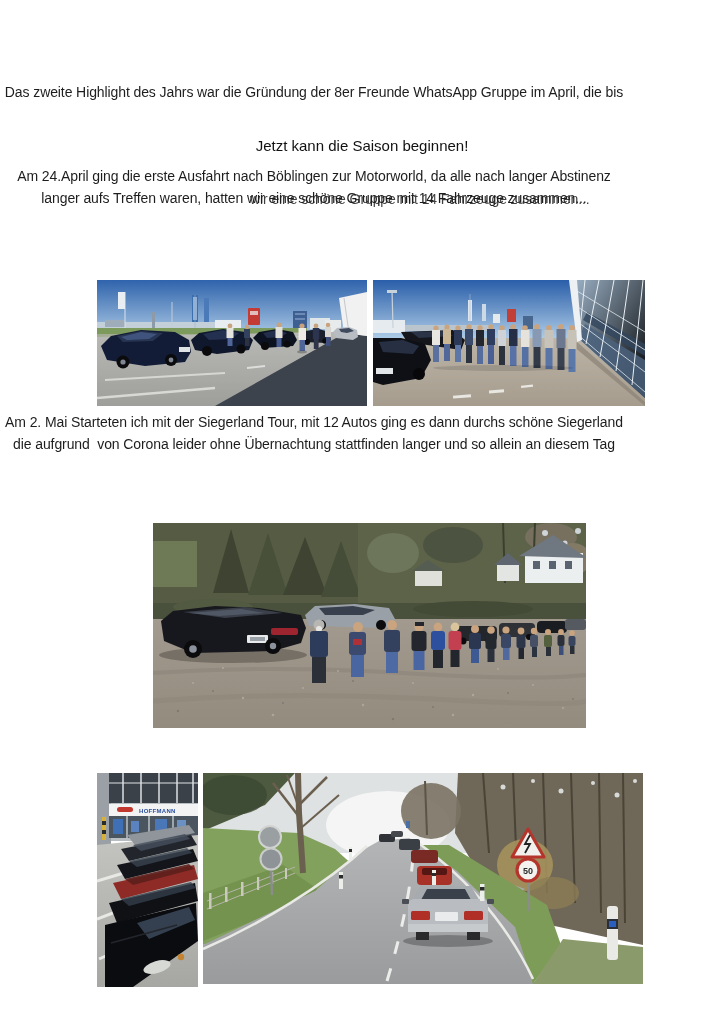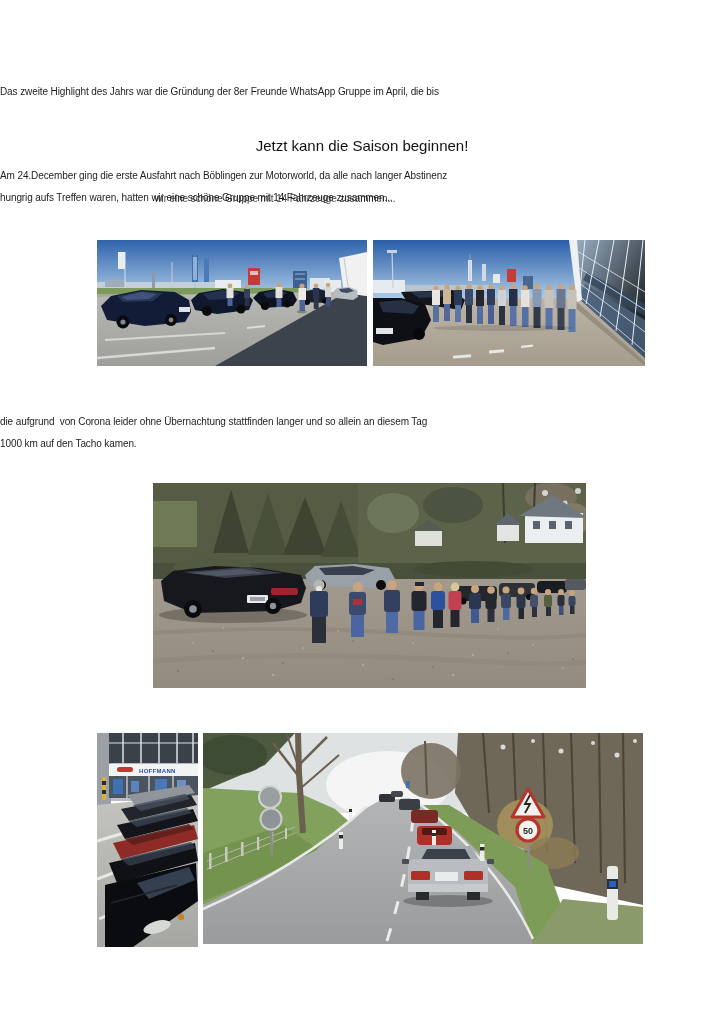--- a/index.html
+++ b/index.html
@@ -2,46 +2,47 @@
 <html><head>
 <meta charset="utf-8">
 <style>
   html,body { margin:0; padding:0; background:#ffffff; }
   .page {
     position:relative; width:724px; height:1024px; background:#ffffff;
     font-family:"Liberation Sans", sans-serif; color:#1d1d1d; overflow:hidden;
   }
   .doc-text {
     position:absolute; left:0; width:628px;
-    font-size:10px; line-height:22px; letter-spacing:-0.1px;
+    font-size:14px; line-height:22px; letter-spacing:-0.1px;
+    text-align:center;
   }
   .doc-text .line { white-space:pre; }
   .doc-heading {
     position:absolute; left:0; width:724px; text-align:center;
     font-size:15px; font-weight:normal; color:#111; white-space:pre;
   }
   .ovl { position:relative; display:inline-block; white-space:pre; }
   .ovl .ghost { position:absolute; left:3px; top:1px; opacity:0.85; white-space:pre; }
-  .photo { position:absolute; display:block; }
+  .photo { position:absolute; display:block;margin-top:40px; }
   .photo svg { display:block; }
 </style>
 </head>
 <body>
 
 <div class="page">
 
   <div class="doc-text" style="top:81px">
     <div class="line">Das zweite Highlight des Jahrs war die Gründung der 8er Freunde WhatsApp Gruppe im April, die bis</div>
   </div>
 
   <div class="doc-heading" style="top:137px">Jetzt kann die Saison beginnen!</div>
 
   <div class="doc-text" style="top:165px">
-    <div class="line">Am 24.December ging die erste Ausfahrt nach Böblingen zur Motorworld, da alle nach langer Abstinenz</div>
-    <div class="line"><span>hungrig aufs Treffen waren, hatten </span><span class="ovl"><span>wir eine schöne Gruppe mit 14 Fahrzeuge zusammen...</span><span class="ghost">wir eine schöne Gruppe mit 14 Fahrzeuge zusammen...</span></span></div>
+    <div class="line">Am 24.April ging die erste Ausfahrt nach Böblingen zur Motorworld, da alle nach langer Abstinenz</div>
+    <div class="line"><span>langer aufs Treffen waren, hatten </span><span class="ovl"><span>wir eine schöne Gruppe mit 14 Fahrzeuge zusammen...</span><span class="ghost">wir eine schöne Gruppe mit 14 Fahrzeuge zusammen...</span></span></div>
   </div>
 
   <div class="photo" style="left:97px; top:240px">
     <svg width="270" height="126" viewBox="0 0 270 126">
       <defs>
         <linearGradient id="sky1" x1="0" y1="0" x2="0" y2="1">
           <stop offset="0" stop-color="#2f63ac"></stop>
             <stop offset="1" stop-color="#b8d4ea"></stop>
         </linearGradient>
         <linearGradient id="asph1" x1="0" y1="0" x2="0" y2="1">
@@ -269,22 +270,22 @@
             <circle cx="199" cy="48" r="3" fill="#caa37f"></circle>
             <rect x="194.5" y="50" width="9" height="19" fill="#c7c2b8"></rect>
             <rect x="195.5" y="69" width="7" height="23" fill="#5b78ab"></rect>
           </g>
         <ellipse cx="130" cy="88" rx="70" ry="3" fill="#000000" opacity="0.12"></ellipse>
       </g>
     </svg>
   </div>
 
   <div class="doc-text" style="top:411px">
+    <div class="line">Am 2. Mai Starteten ich mit der Siegerland Tour, mit 12 Autos ging es dann durchs schöne Siegerland</div>
     <div class="line">die aufgrund  von Corona leider ohne Übernachtung stattfinden langer und so allein an diesem Tag</div>
-    <div class="line">1000 km auf den Tacho kamen.</div>
   </div>
 
   <div class="photo" style="left:153px; top:483px">
     <svg width="433" height="205" viewBox="0 0 433 205">
       <defs>
         <linearGradient id="grav3" x1="0" y1="0" x2="0" y2="1">
           <stop offset="0" stop-color="#a29a8e"></stop>
             <stop offset="1" stop-color="#938b7e"></stop>
         </linearGradient>
       </defs>

